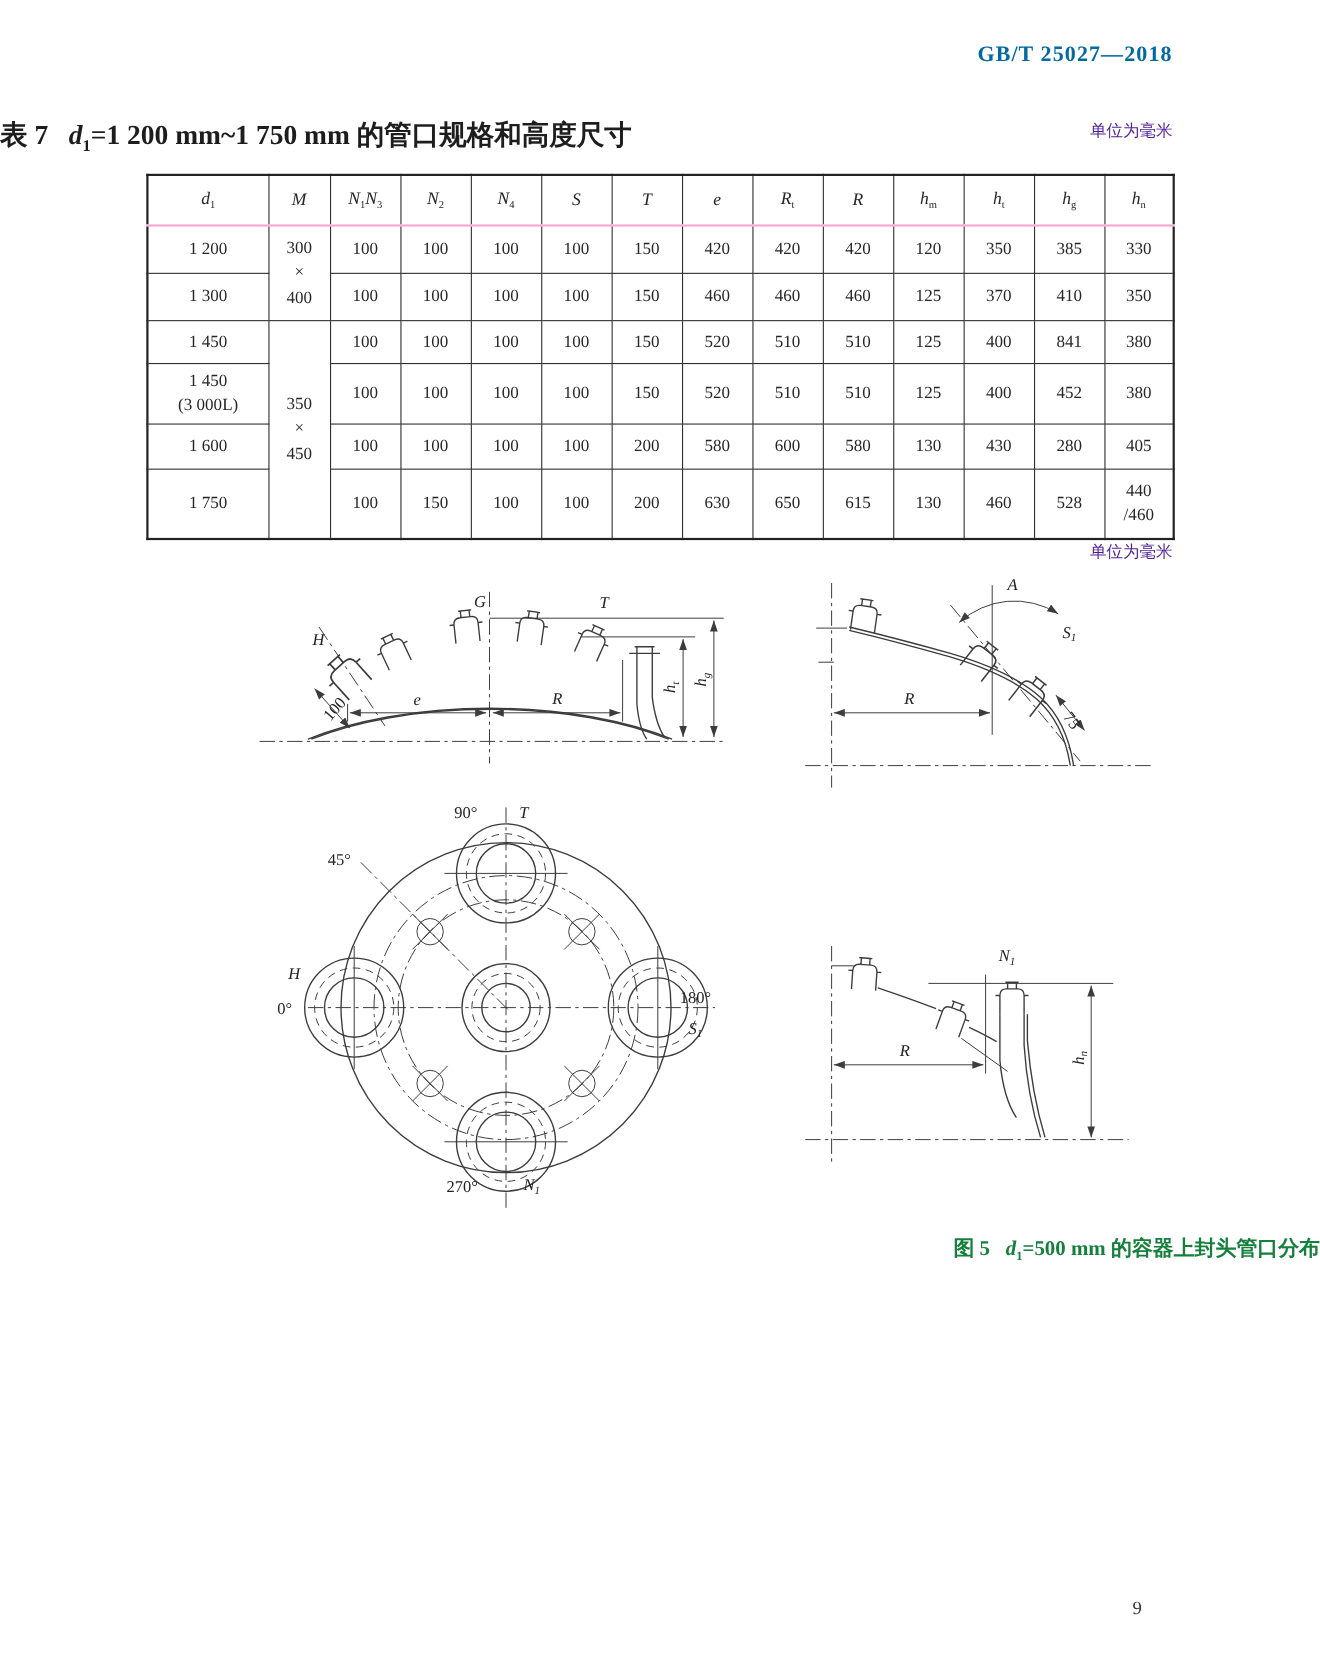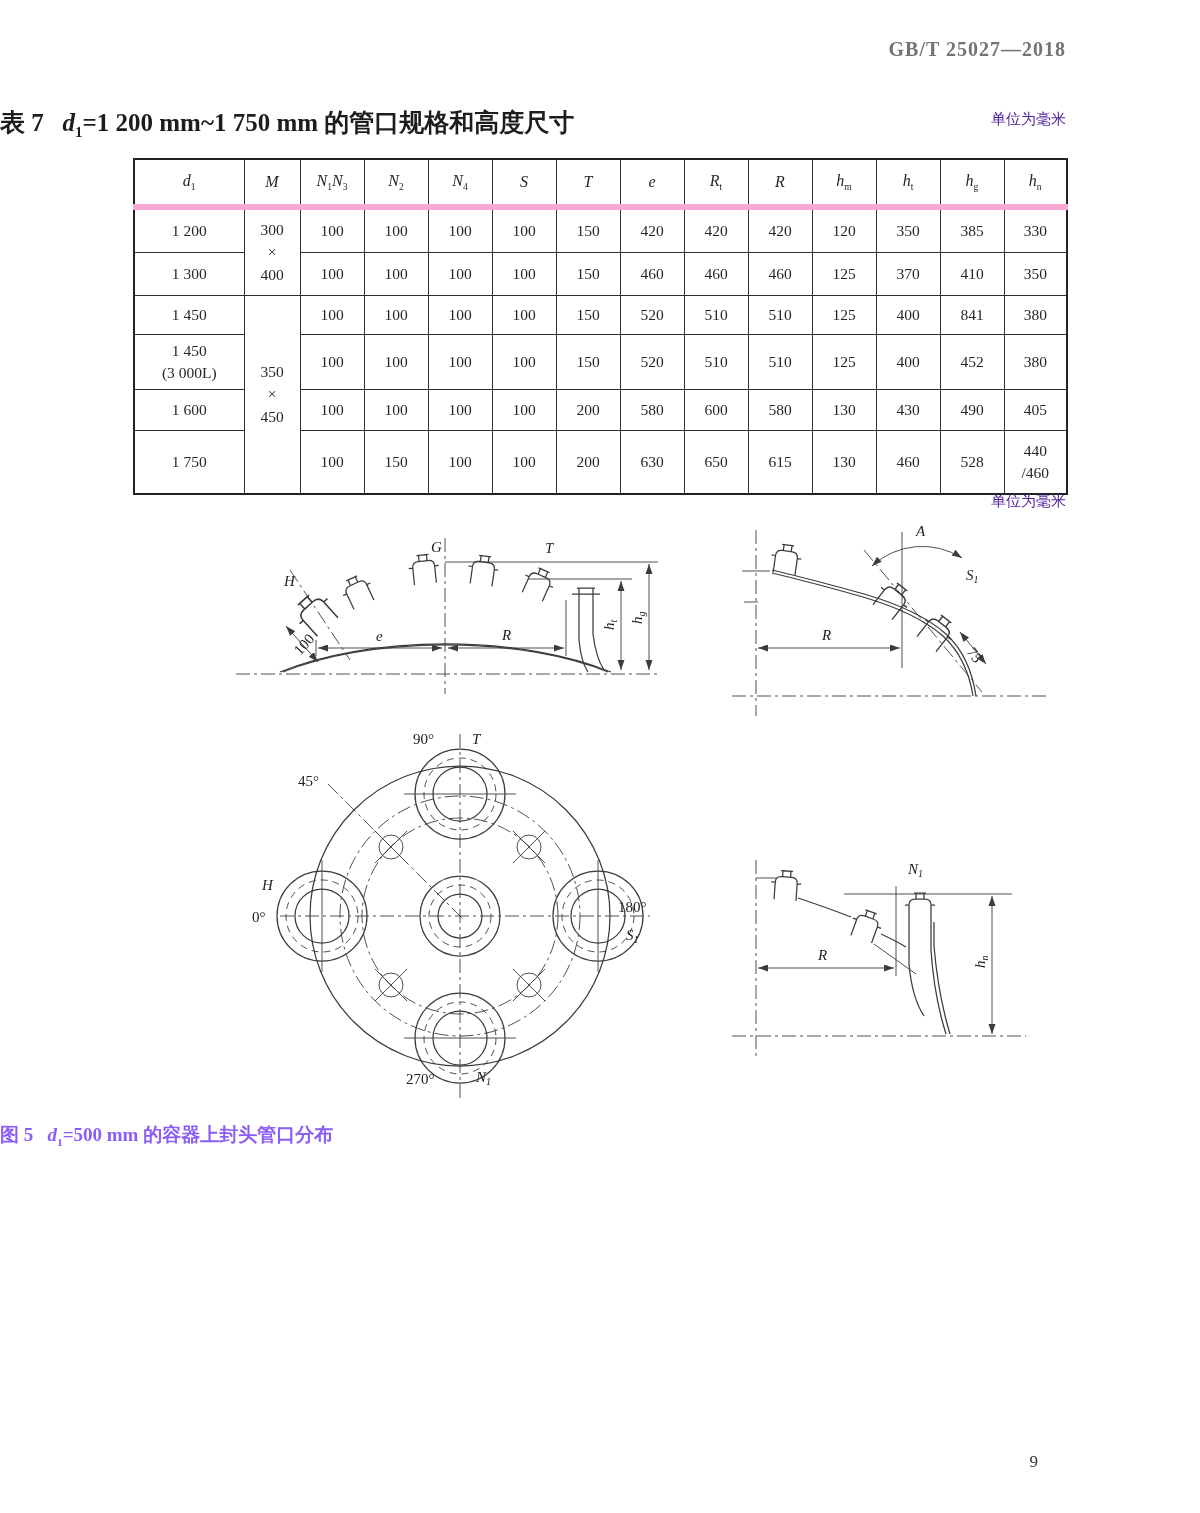--- a/index.html
+++ b/index.html
@@ -1,54 +1,54 @@
 <!DOCTYPE html>
 <html><head>
 <meta charset="utf-8">
 <style>
   html,body{margin:0;padding:0;background:#ffffff;}
   body{width:1200px;height:1513px;position:relative;font-family:"Liberation Serif",serif;color:#222;}
   .abs{position:absolute;}
 
   
-  .std-no{top:38px;right:134px;font-size:20px;font-weight:bold;letter-spacing:1px;color:#737373;}
+  .std-no{top:38px;right:134px;font-size:20px;font-weight:bold;letter-spacing:1px;color:#0369a1;}
   .tbl-title{top:106px;left:0;width:100%;text-align:left;font-size:25px;font-weight:bold;color:#1d1d1d;}
   .tbl-title i{font-family:"Liberation Serif",serif;}
   .units{font-size:15px;color:#4c1d95;}
   .units-tbl{top:110px;right:134px;}
   .units-fig{top:492px;right:134px;}
   sub{font-size:0.6em;}
 
   
   .tbl-wrap{top:158px;left:133px;}
   table{border-collapse:collapse;table-layout:fixed;width:933px;border:2px solid #222;}
   th,td{border:1px solid #2e2e2e;text-align:center;vertical-align:middle;
         font-size:15.5px;font-weight:normal;padding:1px 0;color:#262626;}
-  thead th{height:42px;font-size:16px;border-bottom:6px solid #f9a8d4;}
+  thead th{height:42px;font-size:16px;border-bottom:2px solid #f9a8d4;}
   th i,td i{font-family:"Liberation Serif",serif;}
   tr.r0 td{height:40px;} tr.r1 td{height:40px;} tr.r2 td{height:36px;}
   tr.r3 td{height:52px;} tr.r4 td{height:38px;text-align:center;} tr.r5 td{height:60px;}
   td div{line-height:1.45;}
 
   
   .figA{top:522px;left:228px;}
   .figB{top:516px;left:724px;}
   .figC{top:726px;left:250px;}
   .figD{top:846px;left:724px;}
   svg{overflow:visible;}
   .ln{stroke:#3c3c3c;stroke-width:1.25;fill:none;}
   .thin{stroke:#3c3c3c;stroke-width:0.9;fill:none;}
   .cl{stroke:#3c3c3c;stroke-width:0.9;fill:none;stroke-dasharray:14 4 3 4;}
   .dsh{stroke:#3c3c3c;stroke-width:0.9;fill:none;stroke-dasharray:7 5;}
   .dim{stroke:#3c3c3c;stroke-width:0.9;fill:none;}
   .lbl{font-family:"Liberation Serif",serif;font-style:italic;font-size:15px;fill:#222;}
   .num{font-style:normal;}
   .slbl{font-family:"Liberation Serif",serif;font-style:italic;font-size:10px;fill:#222;}
 
-  .fig-caption{top:1122px;left:0;width:100%;text-align:left;font-size:19px;font-weight:bold;color:#8b5cf6;}
+  .fig-caption{top:1122px;left:0;width:100%;text-align:right;font-size:19px;font-weight:bold;color:#15803d;}
   .page-no{top:1452px;right:162px;font-size:17px;color:#333;}
 </style>
 </head>
 <body>
 
 <div class="abs std-no">GB/T 25027—2018</div>
 
 <div class="abs tbl-title">
   <span>表 7</span>&nbsp;&nbsp;
   <i>d</i><sub>1</sub><span>=1 200 mm~1 750 mm 的管口规格和高度尺寸</span>
@@ -295,21 +295,21 @@
           <td>
             <div>580</div>
           </td>
           <td>
             <div>130</div>
           </td>
           <td>
             <div>430</div>
           </td>
           <td>
-            <div>490</div>
+            <div>280</div>
           </td>
           <td>
             <div>405</div>
           </td>
         </tr>
         <tr class="r5">
           <td>
             <div>1 750</div>
           </td>
           <td>

